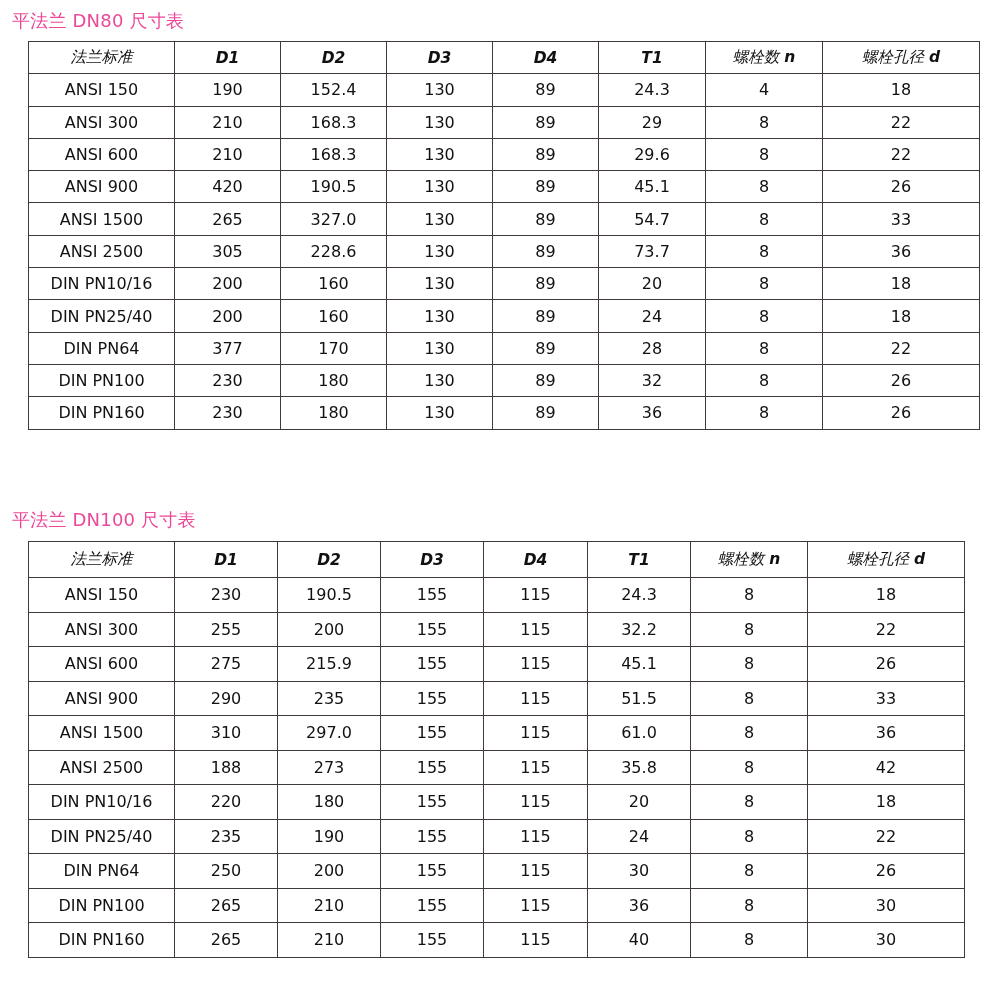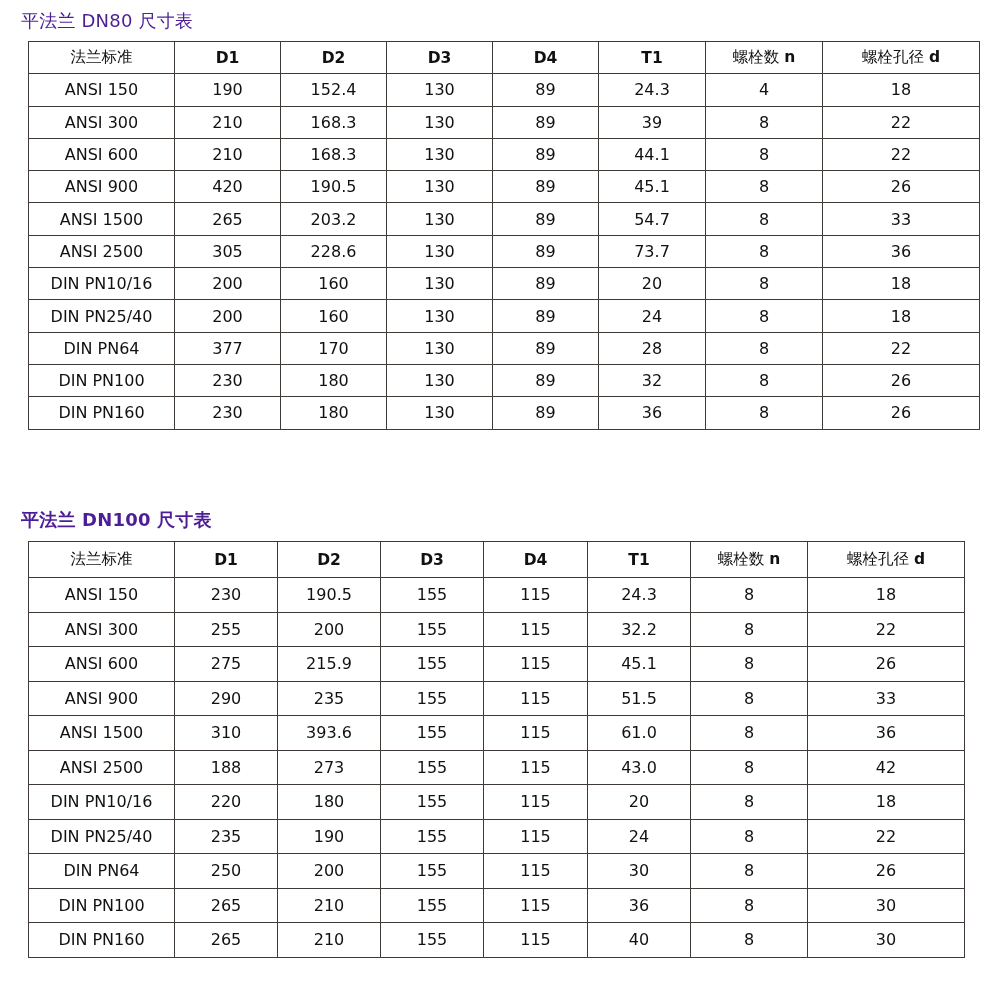--- a/index.html
+++ b/index.html
@@ -15,24 +15,24 @@
       font-family: "DejaVu Sans", "Liberation Sans", sans-serif;
       color: #111111;
     }
     .section {
       position: absolute;
       left: 0;
       width: 1000px;
     }
     .section-title {
       position: absolute;
-      left: 21px;
+      left: 12px;
       font-size: 18px;
       line-height: 24px;
-      color: #4c1d95;
+      color: #ec4899;
       white-space: nowrap;
       letter-spacing: 0.2px;
     }
     table.spec {
       position: absolute;
       left: 28px;
       border-collapse: collapse;
       table-layout: fixed;
       background: #ffffff;
     }
@@ -42,36 +42,37 @@
       vertical-align: middle;
       padding: 0;
       font-size: 16px;
       color: #111111;
       white-space: nowrap;
       overflow: hidden;
     }
     table.spec th {
       font-weight: normal;
       font-size: 15.5px;
+      font-style: italic;
     }
     table.spec th .latin {
       font-weight: bold;
     }
     table.spec th.bold {
       font-weight: bold;
       margin-left: 12px;
     }
     
     #sec1 { top: 0; }
     #sec1 .section-title { top: 9px; }
     #sec1 table.spec { top: 41px; width: 951px; }
     #sec1 table.spec tr { height: 32.3px; }
     
     #sec2 { top: 500px; }
-    #sec2 .section-title { top: 8px; font-weight: bold; }
+    #sec2 .section-title { top: 8px; }
     #sec2 table.spec { top: 41px; width: 937px; }
     #sec2 table.spec tr.head { height: 36px; }
     #sec2 table.spec tr { height: 34.5px; }
   </style>
 </head>
 <body>
 
 <section class="section" id="sec1">
   <div class="section-title">平法兰 DN80 尺寸表</div>
   <table class="spec">
@@ -107,48 +108,48 @@
           <td>24.3</td>
           <td>4</td>
           <td>18</td>
         </tr>
         <tr>
           <td>ANSI 300</td>
           <td>210</td>
           <td>168.3</td>
           <td>130</td>
           <td>89</td>
-          <td>39</td>
+          <td>29</td>
           <td>8</td>
           <td>22</td>
         </tr>
         <tr>
           <td>ANSI 600</td>
           <td>210</td>
           <td>168.3</td>
           <td>130</td>
           <td>89</td>
-          <td>44.1</td>
+          <td>29.6</td>
           <td>8</td>
           <td>22</td>
         </tr>
         <tr>
           <td>ANSI 900</td>
           <td>420</td>
           <td>190.5</td>
           <td>130</td>
           <td>89</td>
           <td>45.1</td>
           <td>8</td>
           <td>26</td>
         </tr>
         <tr>
           <td>ANSI 1500</td>
           <td>265</td>
-          <td>203.2</td>
+          <td>327.0</td>
           <td>130</td>
           <td>89</td>
           <td>54.7</td>
           <td>8</td>
           <td>33</td>
         </tr>
         <tr>
           <td>ANSI 2500</td>
           <td>305</td>
           <td>228.6</td>
@@ -274,34 +275,34 @@
           <td>235</td>
           <td>155</td>
           <td>115</td>
           <td>51.5</td>
           <td>8</td>
           <td>33</td>
         </tr>
         <tr>
           <td>ANSI 1500</td>
           <td>310</td>
-          <td>393.6</td>
+          <td>297.0</td>
           <td>155</td>
           <td>115</td>
           <td>61.0</td>
           <td>8</td>
           <td>36</td>
         </tr>
         <tr>
           <td>ANSI 2500</td>
           <td>188</td>
           <td>273</td>
           <td>155</td>
           <td>115</td>
-          <td>43.0</td>
+          <td>35.8</td>
           <td>8</td>
           <td>42</td>
         </tr>
         <tr>
           <td>DIN PN10/16</td>
           <td>220</td>
           <td>180</td>
           <td>155</td>
           <td>115</td>
           <td>20</td>

